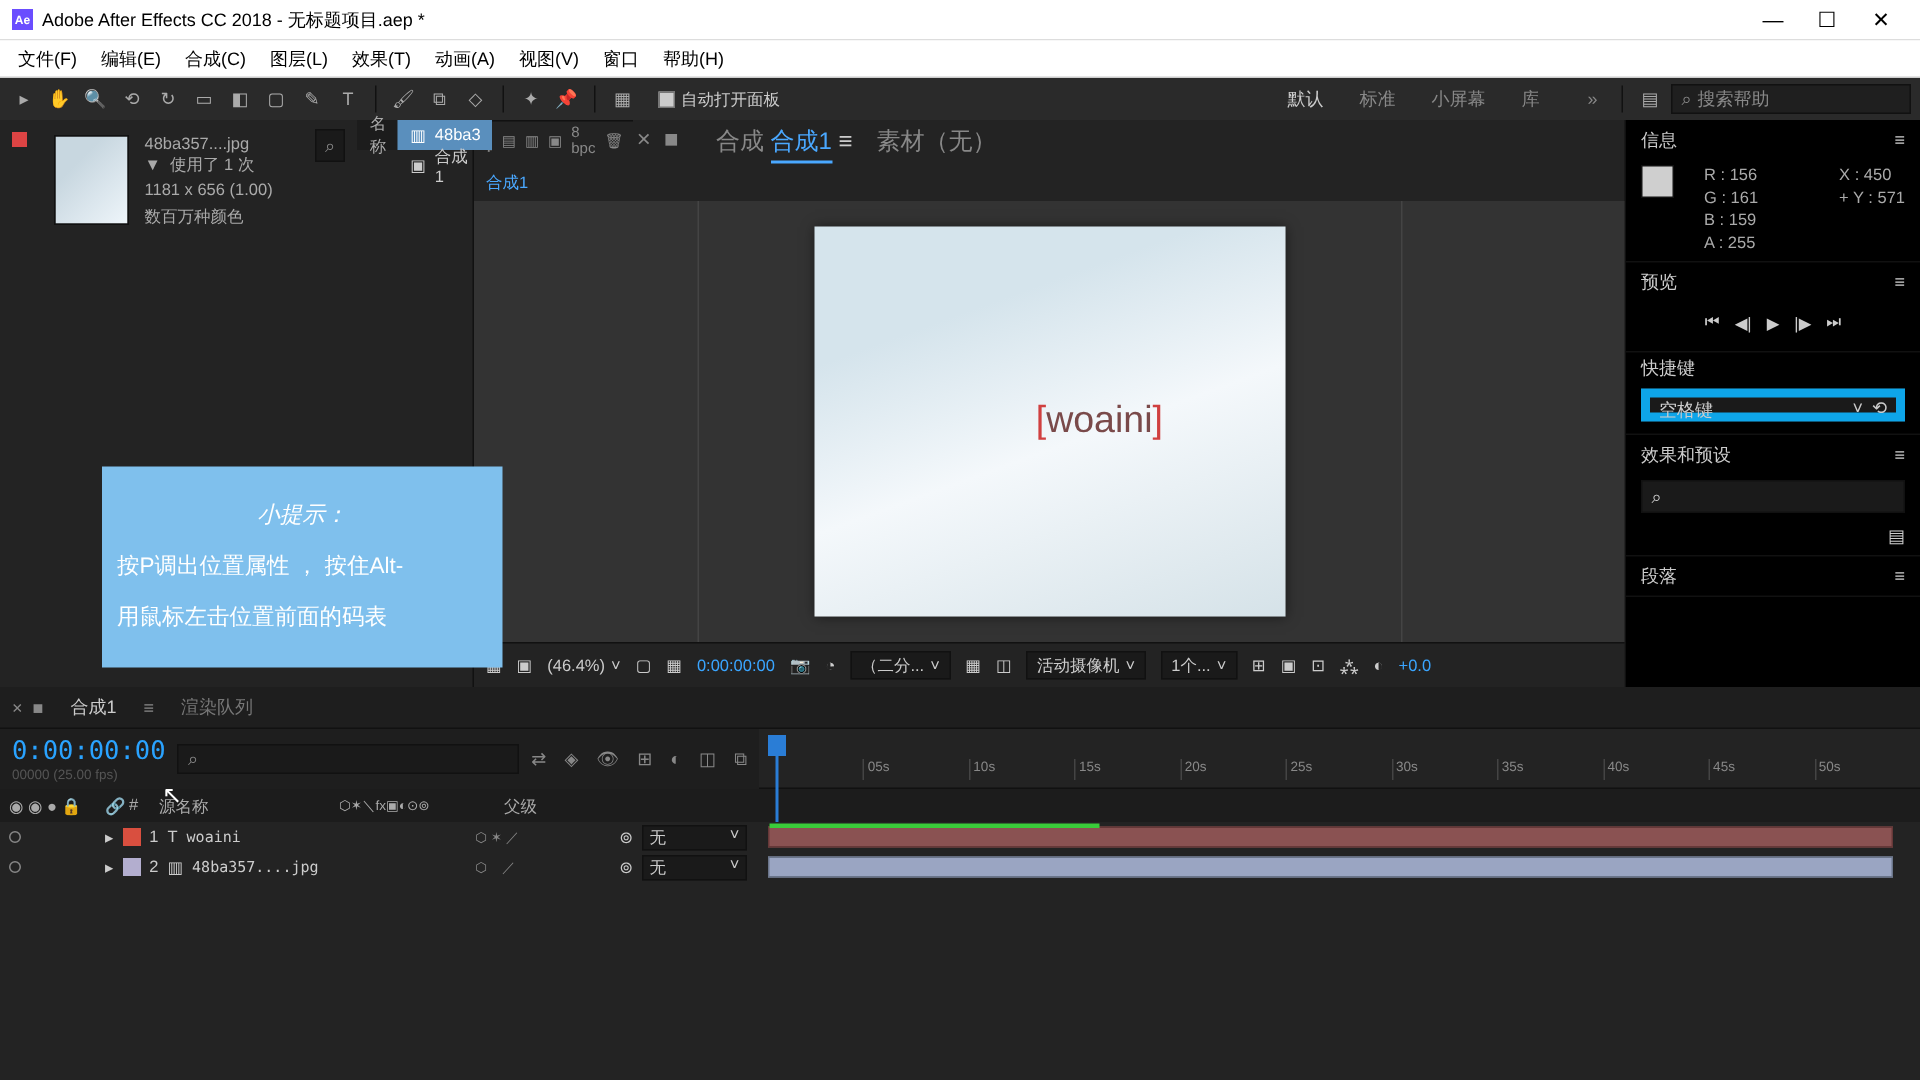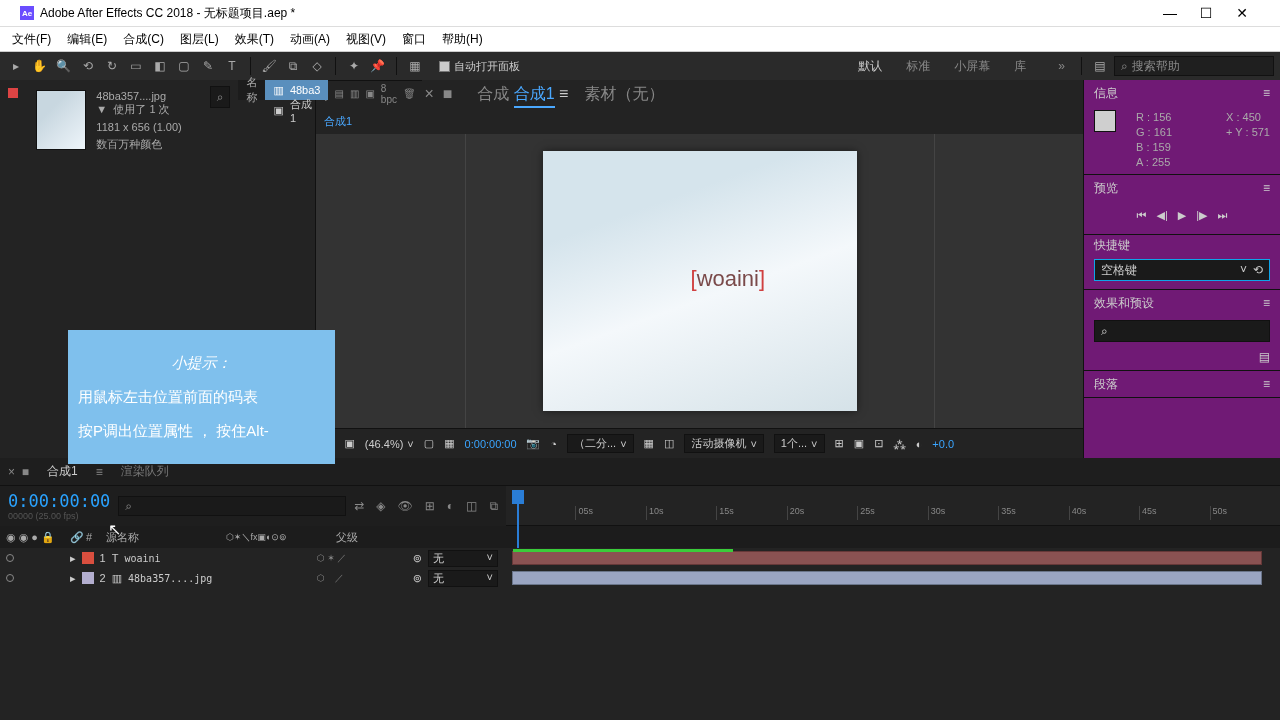--- a/index.html
+++ b/index.html
@@ -1,17 +1,17 @@
 <!DOCTYPE html>
 <html><head>
 <meta charset="utf-8">
 <style>
 * { margin:0; padding:0; box-sizing:border-box; font-family:"Microsoft YaHei",Arial,sans-serif; }
 body { width:1280px; height:720px; background:#fff; overflow:hidden; font-size:12px; color:#ccc; }
-.titlebar { height:27px; background:#fff; display:flex; align-items:center; padding:0 20px; border-bottom:1px solid #ddd; }
+.titlebar { height:27px; background:#fff; display:flex; align-items:center; padding:0 8px; border-bottom:1px solid #ddd; }
 .titlebar .icon { width:14px; height:14px; background:#6a4dff; margin-right:6px; display:inline-flex; align-items:center; justify-content:center; color:#fff; font-size:8px; font-weight:bold; }
 .titlebar .title { color:#000; font-size:12px; flex:1; }
 .titlebar .winbtn { width:36px; height:27px; display:flex; align-items:center; justify-content:center; color:#000; font-size:14px; }
 .menubar { height:25px; background:#fff; display:flex; align-items:center; padding:0 4px; border-bottom:1px solid #ccc; }
 .menubar .item { padding:0 8px; color:#000; font-size:12px; }
 .toolbar { height:28px; background:#2a2a2a; display:flex; align-items:center; padding:0 6px; gap:4px; }
 .tool { width:20px; height:20px; display:flex; align-items:center; justify-content:center; color:#aaa; }
 .tool-sep { width:1px; height:18px; background:#111; margin:0 4px; }
 .tool-check { display:flex; align-items:center; gap:4px; color:#ccc; font-size:11px; margin-left:10px; }
 .workspace-tabs { margin-left:auto; display:flex; gap:24px; color:#888; font-size:12px; align-items:center; }
@@ -23,47 +23,47 @@
 .proj-top { display:flex; padding:10px 10px 4px 10px; gap:10px; }
 .thumb { width:76px; height:60px; background:linear-gradient(135deg,#c8d7e0 30%,#eef5fa); border:1px solid #111; }
 .proj-meta { font-size:11px; color:#aaa; }
 .proj-meta div { margin-bottom:4px; }
 .proj-search { margin:6px 8px; background:#1a1a1a; height:22px; border:1px solid #111; display:flex; align-items:center; padding:0 6px; color:#888; }
 .proj-hdr { height:20px; background:#1c1c1c; display:flex; align-items:center; padding:0 8px; font-size:11px; color:#aaa; }
 .proj-rows { flex:1; }
 .proj-row { height:20px; display:flex; align-items:center; padding:0 8px; gap:6px; font-size:11px; color:#ccc; }
 .proj-row.sel { background:#5a8fbd; color:#fff; }
 .proj-foot { height:26px; background:#232323; border-top:1px solid #111; display:flex; align-items:center; padding:0 6px; gap:6px; color:#888; font-size:10px; }
-.tip-box { position:absolute; left:68px; top:250px; width:267px; background:#7fc0ed; padding:16px 10px 16px 10px; color:#fff; font-size:15px; line-height:34px; z-index:50; }
+.tip-box { position:absolute; left:68px; top:231px; width:267px; background:#7fc0ed; padding:16px 10px 16px 10px; color:#fff; font-size:15px; line-height:34px; z-index:50; }
 .tip-box .t1 { text-align:center; font-style:italic; font-size:15px; }
 .comp-panel { flex:1; background:#232323; display:flex; flex-direction:column; border-right:1px solid #111; }
 .comp-tabs { height:28px; display:flex; align-items:center; padding:0 8px; font-size:16px; gap:16px; }
 .comp-tabs .inactive { color:#888; }
 .comp-tabs .active { color:#4aa8ff; border-bottom:2px solid #4aa8ff; padding-bottom:4px; }
 .comp-sub { height:26px; padding:0 8px; display:flex; align-items:center; font-size:11px; }
 .comp-sub span { color:#4aa8ff; }
 .viewer { flex:1; background:#333; display:flex; align-items:center; justify-content:center; position:relative; }
 .viewer .guides { position:absolute; border-left:1px solid #444; border-right:1px solid #444; height:100%; width:470px; }
 .canvas { width:314px; height:260px; background:linear-gradient(160deg,#d5e4ec 25%,#f4f8fb 55%,#d5e2e8); position:relative; box-shadow:0 0 8px rgba(0,0,0,.5); }
-.canvas .txt { position:absolute; left:148px; top:115px; color:#7a4a4a; font-size:22px; font-family:Georgia,serif; }
+.canvas .txt { position:absolute; left:148px; top:115px; color:#7a4a4a; font-size:25px; font-family:Georgia,serif; }
 .canvas .txt .br { color:#d04040; }
 .comp-foot { height:30px; background:#232323; border-top:1px solid #111; display:flex; align-items:center; padding:0 8px; gap:10px; font-size:11px; color:#ccc; }
 .cf-item { display:flex; align-items:center; gap:4px; }
 .cf-tc { color:#3aa5ff; }
 .cf-drop { background:#1a1a1a; border:1px solid #111; padding:1px 6px; }
-.right-panels { width:196px; background:#701a75; display:flex; flex-direction:column; }
+.right-panels { width:196px; background:#000000; display:flex; flex-direction:column; }
 .rp-section { border-bottom:1px solid #111; }
 .rp-hdr { height:26px; display:flex; align-items:center; padding:0 10px; font-size:12px; color:#ccc; justify-content:space-between; }
 .rp-body { padding:4px 10px; font-size:11px; color:#aaa; }
 .info-body { display:flex; gap:14px; }
 .info-col div { line-height:15px; }
 .swatch { width:22px; height:22px; background:#cfcfcf; border:1px solid #111; margin-right:6px; }
 .preview-ctl { display:flex; justify-content:center; gap:10px; padding:8px 0 12px; }
 .pc-btn { color:#ccc; font-size:11px; }
-.shortcut-sel { background:#1a1a1a; border:1px solid #0ea5e9; height:22px; margin:4px 10px 8px; display:flex; align-items:center; padding:0 6px; justify-content:space-between; }
+.shortcut-sel { background:#1a1a1a; border:6px solid #0ea5e9; height:22px; margin:4px 10px 8px; display:flex; padding:0 6px; justify-content:space-between; }
 .fx-search { background:#1a1a1a; border:1px solid #111; height:22px; margin:4px 10px 8px; display:flex; align-items:center; padding:0 6px; }
 .timeline-wrap { height:288px; background:#1e1e1e; display:flex; flex-direction:column; }
 .tl-tabs { height:28px; display:flex; align-items:center; padding:0 8px; gap:18px; font-size:12px; border-bottom:1px solid #111; }
 .tl-tabs .act { color:#ccc; }
 .tl-tabs .inact { color:#777; }
 .tl-top { display:flex; height:40px; }
 .tl-left { width:506px; display:flex; flex-direction:column; }
 .tl-tc-row { display:flex; align-items:center; height:40px; padding:0 8px; gap:8px; }
 .tl-tc { color:#2aa3ff; font-size:17px; font-family:monospace; }
 .tl-sub { color:#555; font-size:9px; }
@@ -181,22 +181,22 @@
         <span>48ba3</span>
       </div>
       <div class="proj-row">
         <span>▣</span>
         <span>合成 1</span>
       </div>
     </div>
 
     <div class="tip-box">
       <div class="t1">小提示：</div>
+      <div>按P调出位置属性 ， 按住Alt-</div>
       <div>用鼠标左击位置前面的码表</div>
-      <div>按P调出位置属性 ， 按住Alt-</div>
     </div>
 
     <div class="proj-foot">
       <span>▤</span>
       <span>▥</span>
       <span>▣</span>
       <span>8 bpc</span>
       <span>🗑</span>
     </div>
   </div>

